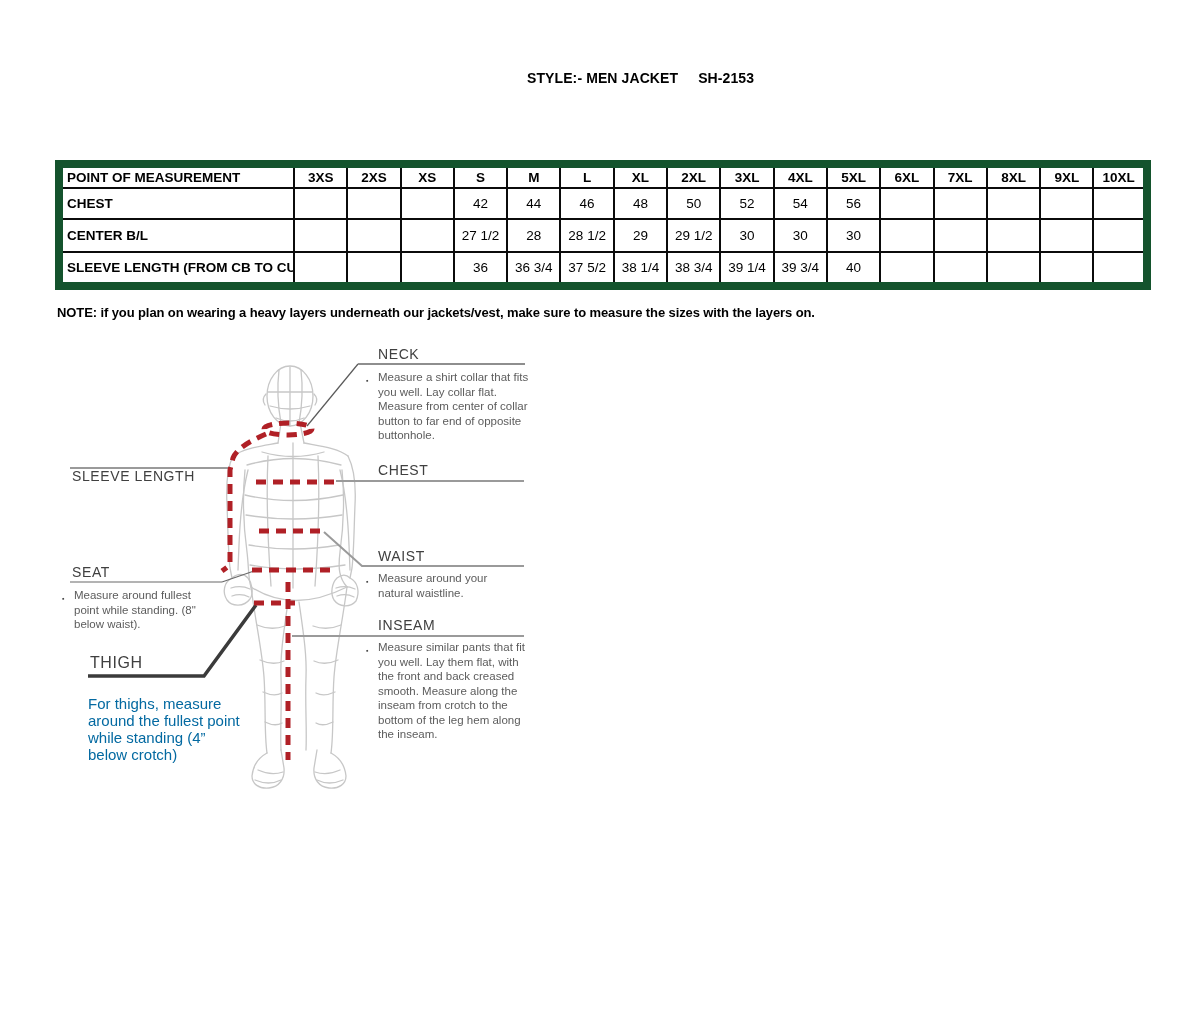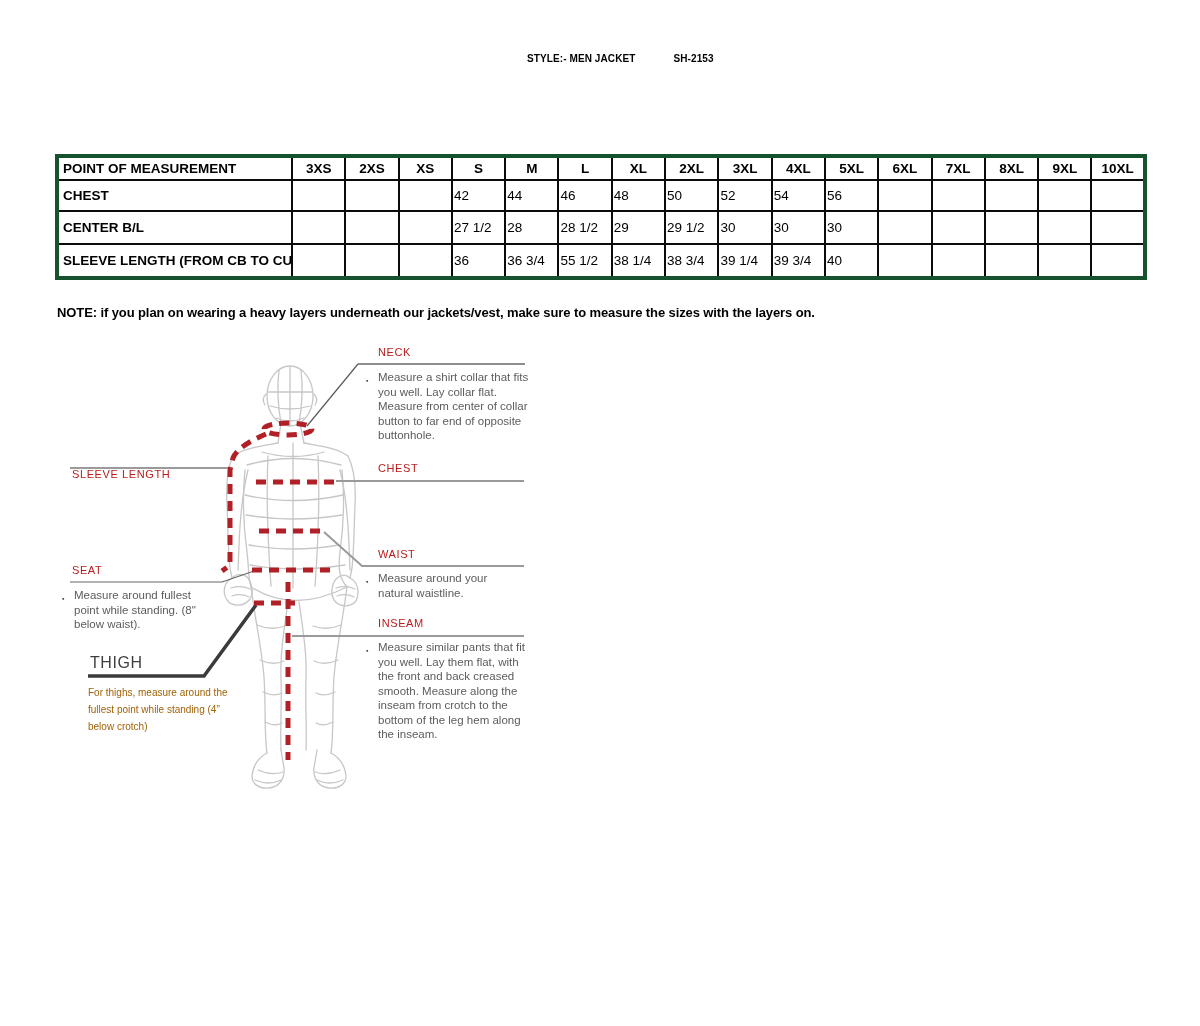--- a/index.html
+++ b/index.html
@@ -1,43 +1,43 @@
 <!DOCTYPE html>
 <html><head>
 <meta charset="utf-8">
 <style>
   html,body { margin:0; padding:0; background:#ffffff; }
   .page {
     position:relative; width:1200px; height:1026px; background:#fff;
     font-family:"Liberation Sans", sans-serif; color:#000; overflow:hidden;
   }
   
-  .title-row { position:absolute; top:53px; left:527px; display:flex; gap:38px;
-    font-size:10px; font-weight:bold; letter-spacing:.1px; }
-  
-  .size-table { position:absolute; top:154px; left:55px; width:1089px;
-    border-collapse:collapse; table-layout:fixed; border:4px solid #14532d; }
+  .title-row { position:absolute; top:70px; left:527px; display:flex; gap:20px;
+    font-size:14px; font-weight:bold; letter-spacing:.1px; }
+  
+  .size-table { position:absolute; top:160px; left:55px; width:1089px;
+    border-collapse:collapse; table-layout:fixed; border:8px solid #14532d; }
   .size-table th, .size-table td { border:2px solid #0b0b0b; font-size:13.5px; overflow:hidden; white-space:nowrap; }
   .size-table thead tr { height:24px; }
   .size-table tbody tr.r0 { height:31px; }
   .size-table tbody tr.r1 { height:33px; }
   .size-table tbody tr.r2 { height:34px; }
   .size-table th { font-weight:bold; text-align:center; }
   .size-table th.poml, .size-table td.rowlabel { text-align:left; padding-left:4px; font-weight:bold; }
-  .size-table td.value { text-align:left; font-weight:normal; }
+  .size-table td.value { text-align:center; font-weight:normal; }
   
   .note { position:absolute; top:305px; left:57px; font-size:13px; font-weight:bold; letter-spacing:-.1px; }
   
   .diagram-svg { position:absolute; top:0; left:0; }
-  .guide-heading { position:absolute; font-size:11px; letter-spacing:.6px; color:#b91c1c; white-space:nowrap; }
+  .guide-heading { position:absolute; font-size:14px; letter-spacing:.6px; color:#404040; white-space:nowrap; }
   .guide-heading.big { font-size:16px; color:#3f3f3f; }
   .blurb { position:absolute; display:flex; color:#5c5c5c; font-size:11.5px; line-height:14.5px; }
   .blurb .bullet { flex:0 0 12px; font-size:7px; padding-top:4px; color:#4a4a4a; }
   .blurb .btxt { flex:1; }
-  .thigh-text { position:absolute; font-size:10px; line-height:17px; color:#a16207; }
+  .thigh-text { position:absolute; font-size:15px; line-height:17px; color:#0369a1;margin-top:11px; }
 </style>
 </head>
 <body>
 
 <div class="page">
 
   <div class="title-row">
     <span>STYLE:- MEN JACKET</span>
     <span>SH-2153</span>
   </div>
@@ -107,21 +107,21 @@
         <td class="value"></td>
         <td class="value"></td>
       </tr>
       <tr class="r2">
         <td class="rowlabel">SLEEVE LENGTH (FROM CB TO CUFF)</td>
         <td class="value"></td>
         <td class="value"></td>
         <td class="value"></td>
         <td class="value">36</td>
         <td class="value">36 3/4</td>
-        <td class="value">55 1/2</td>
+        <td class="value">37 5/2</td>
         <td class="value">38 1/4</td>
         <td class="value">38 3/4</td>
         <td class="value">39 1/4</td>
         <td class="value">39 3/4</td>
         <td class="value">40</td>
         <td class="value"></td>
         <td class="value"></td>
         <td class="value"></td>
         <td class="value"></td>
         <td class="value"></td>

